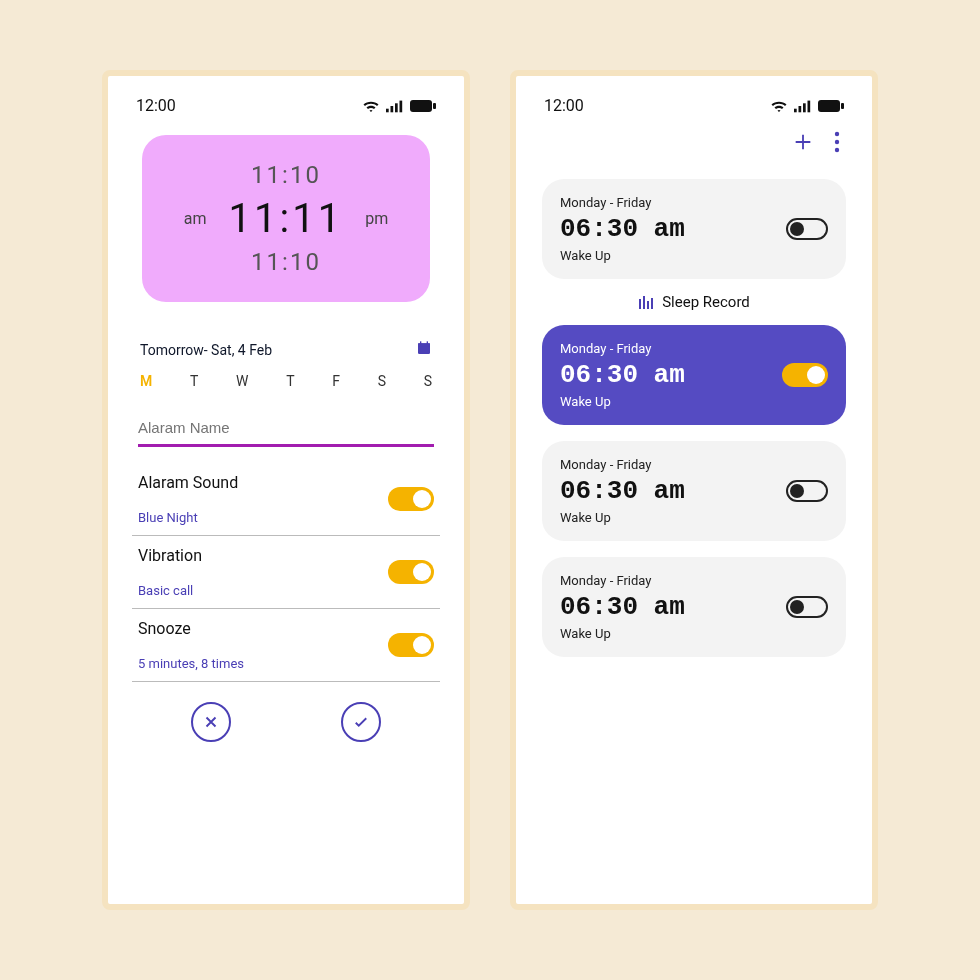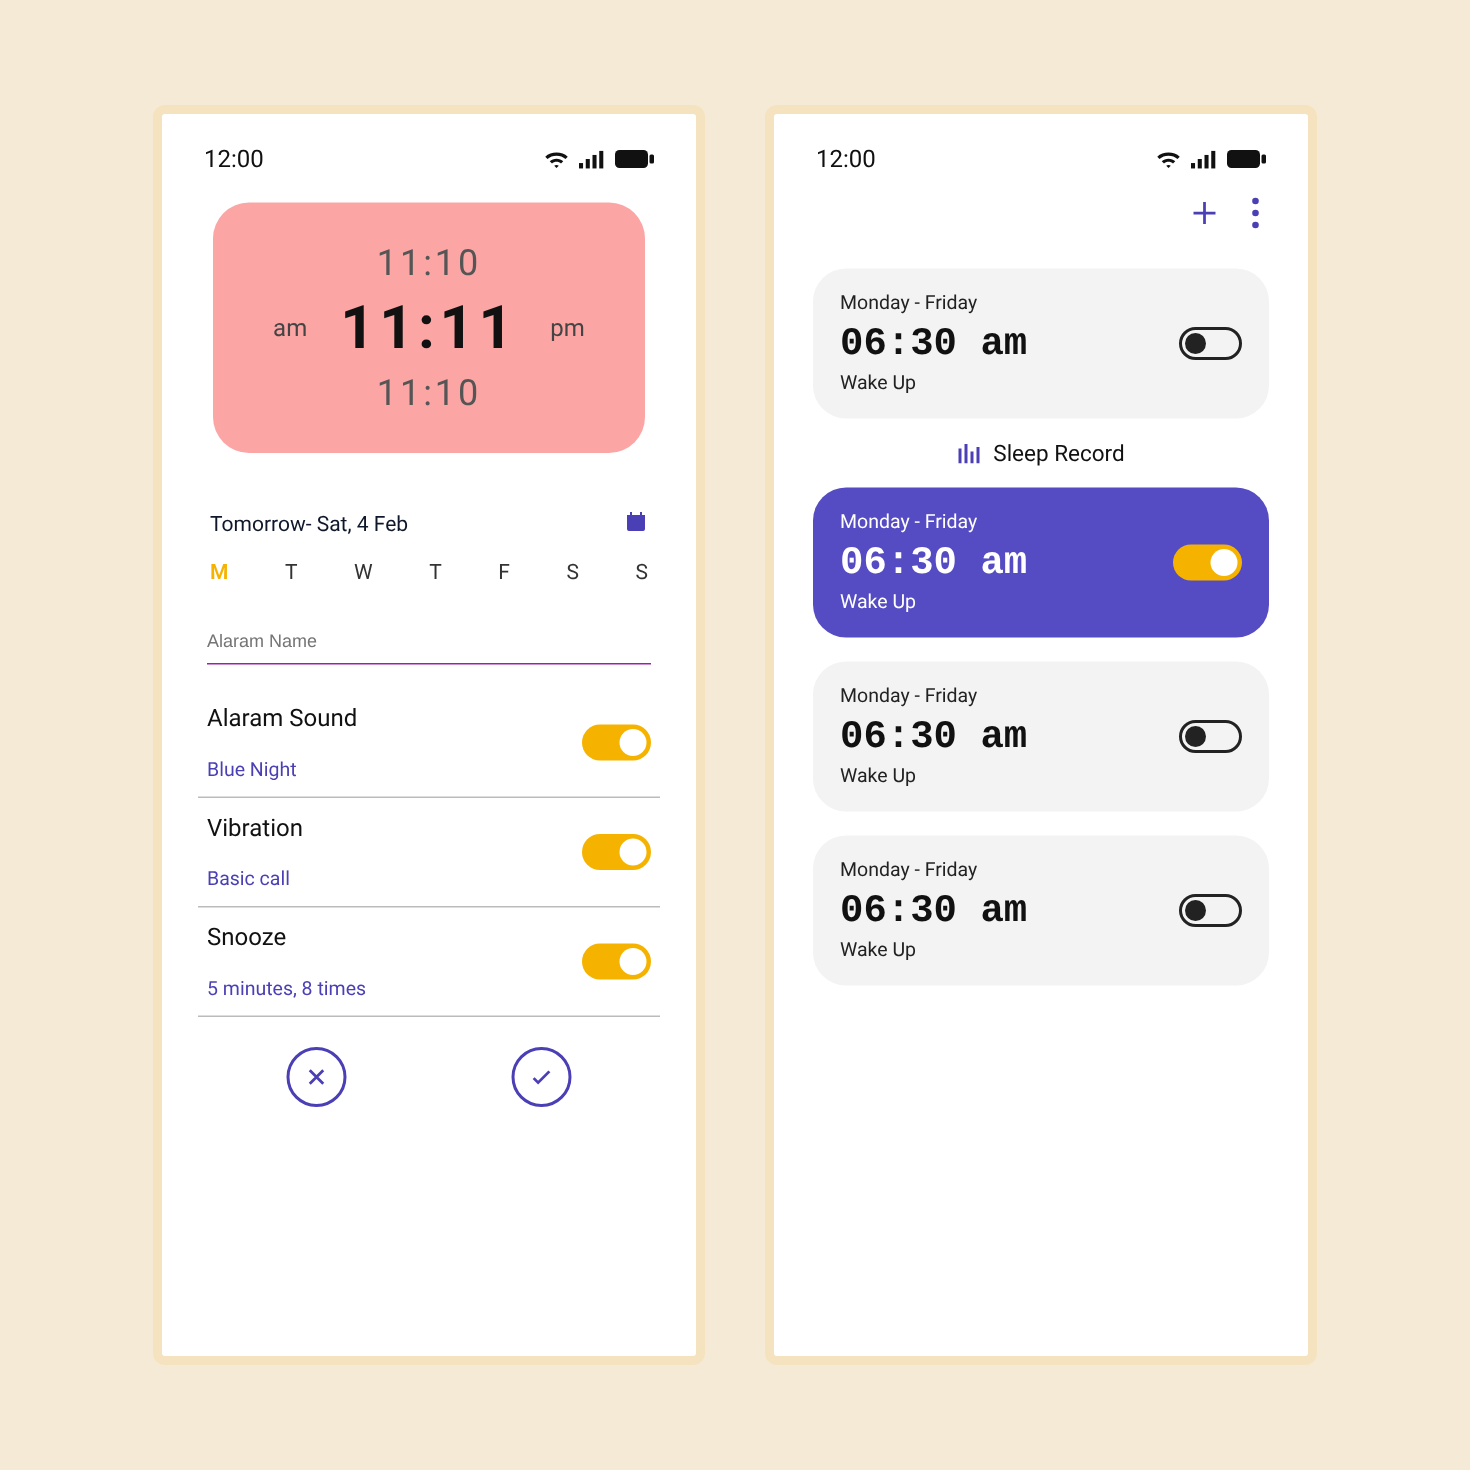--- a/index.html
+++ b/index.html
@@ -30,35 +30,35 @@
     justify-content: space-between;
     align-items: center;
     font-size: 16px;
     color: #111;
     padding: 2px 4px 10px 4px;
   }
   .status-icons { display: flex; gap: 6px; align-items: center; }
 
   
   .time-picker {
-    background: #fca5a5;
+    background: #f0abfc;
     border-radius: 24px;
     margin: 10px 10px 18px 10px;
     padding: 26px 10px;
     text-align: center;
   }
   .tp-fade { font-size: 24px; color: #555; letter-spacing: 2px; }
   .tp-mainrow {
     display: flex;
     justify-content: center;
     align-items: center;
     gap: 22px;
     margin: 6px 0;
   }
-  .tp-main { font-size: 40px; font-weight: 700; letter-spacing: 3px; color: #111; }
+  .tp-main { font-size: 40px; font-weight: 400; letter-spacing: 3px; color: #111; }
   .tp-ampm { font-size: 16px; color: #444; }
 
   .date-row {
     display: flex;
     justify-content: space-between;
     align-items: center;
     font-size: 14px;
     color: #0f172a;
     padding: 0 8px;
     margin-top: 20px;
@@ -66,24 +66,24 @@
   .weekdays {
     display: flex;
     justify-content: space-between;
     padding: 14px 8px 18px 8px;
     font-size: 14px;
     color: #333;
   }
   .weekdays span:first-child { color: #f5b300; font-weight: 600; }
 
   .alarm-name {
-    font-size: 12px;
+    font-size: 15px;
     color: #7f1d1d;
     border: none;
-    border-bottom: 1px solid #a21caf;
+    border-bottom: 3px solid #a21caf;
     padding: 8px 0;
     margin: 4px 6px 16px 6px;
     outline: none;
     width: calc(100% - 12px);
     background: transparent;
   }
   .setting-row {
     display: flex;
     justify-content: space-between;
     align-items: center;

